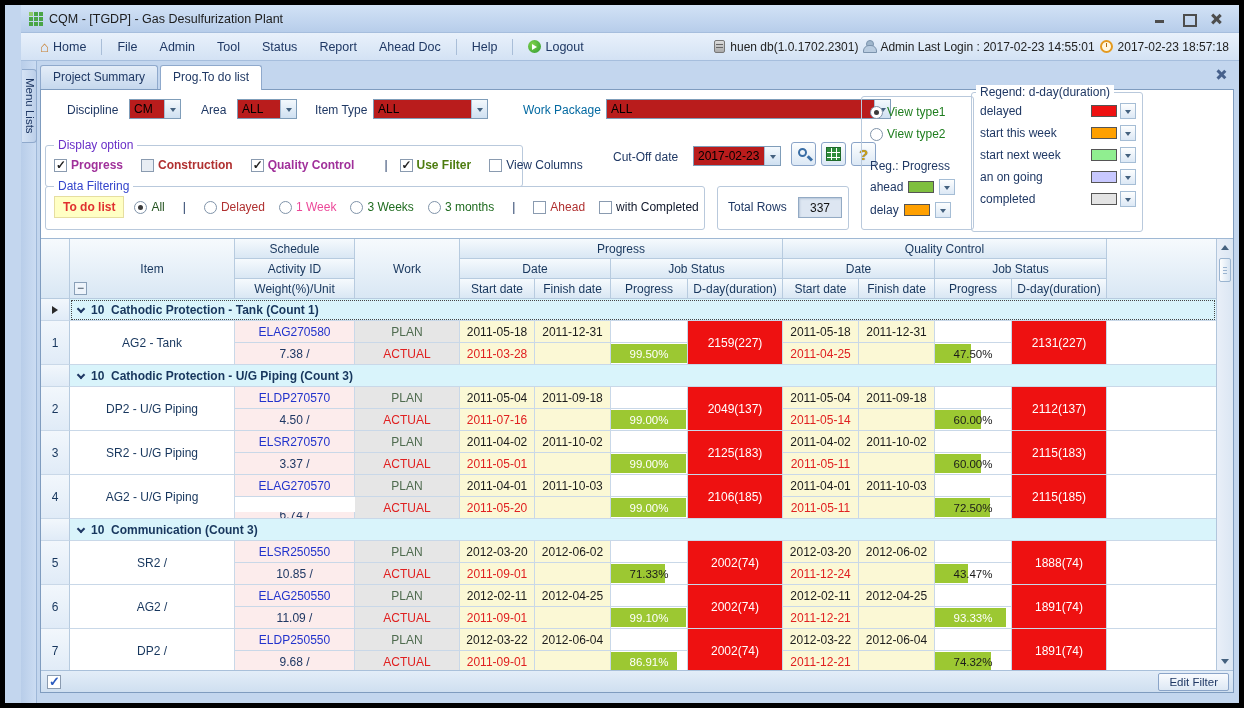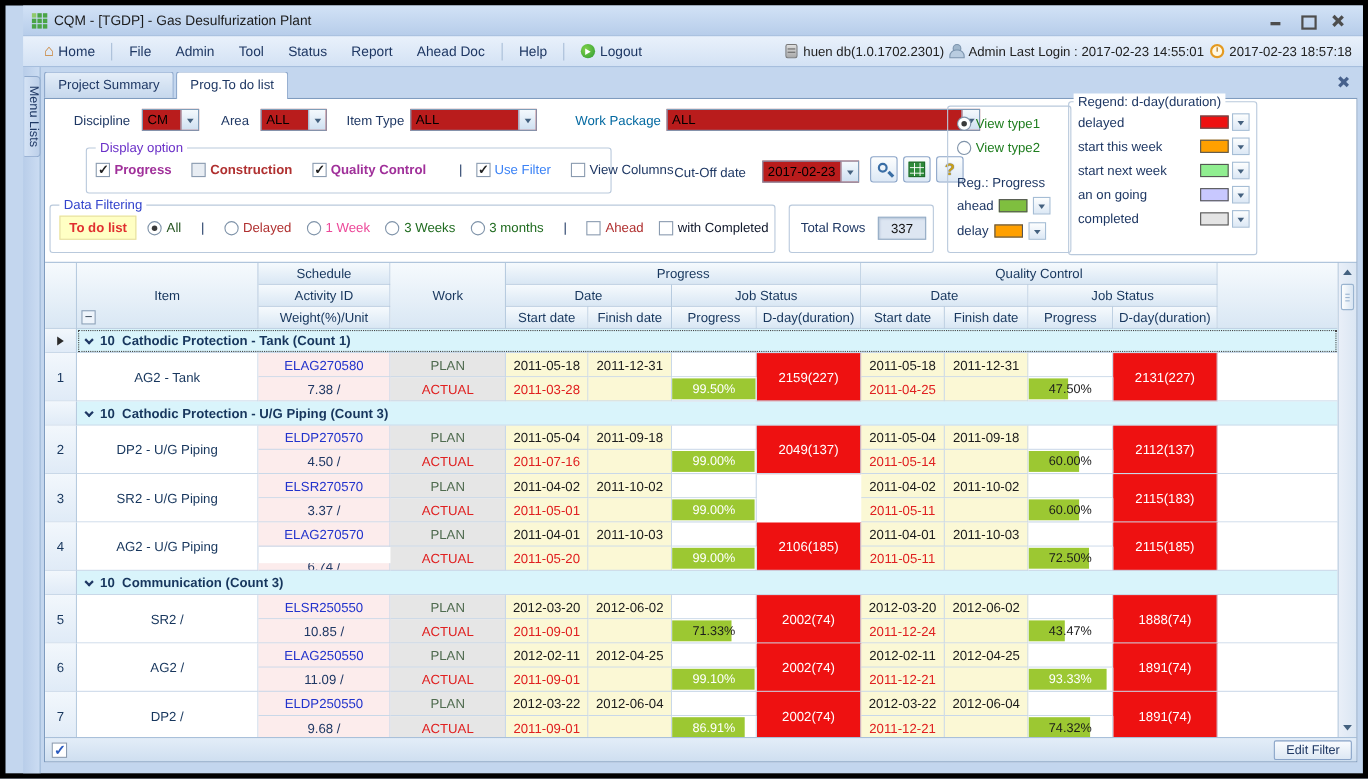--- a/index.html
+++ b/index.html
@@ -259,39 +259,39 @@
               </span>
           </div>
           <span class="flabel" style="left:482px;top:13px;color:#0369a1;">Work Package</span>
           <div class="combo" style="left:565px;top:9px;width:285px;">
             <span class="val">ALL</span>
             <span class="dd">
                 <span class="tri-down"></span>
               </span>
           </div>
 
-          <div class="gbox" style="left:4px;top:44px;width:478px;height:42px;margin-left:33px;">
+          <div class="gbox" style="left:4px;top:55px;width:478px;height:42px;">
             <span class="gbox-title" style="color:#6a30c8;">Display option</span>
             <div class="row-flex" id="display-opts" style="position:absolute;left:8px;top:12px;right:4px;">
                 <label class="opt" style="margin-right: 18px;">
                   <span class="cb checked"></span>
                   <span style="color: rgb(160, 48, 154); font-weight: bold;">Progress</span>
                 </label>
                 <label class="opt" style="margin-right: 18px;">
                   <span class="cb dim"></span>
                   <span style="color: rgb(176, 48, 48); font-weight: bold;">Construction</span>
                 </label>
                 <label class="opt" style="margin-right: 18px;">
                   <span class="cb checked"></span>
                   <span style="color: rgb(160, 48, 154); font-weight: bold;">Quality Control</span>
                 </label>
                 <span class="vsep" style="margin: 0px 8px;">|</span>
                 <label class="opt" style="margin-right: 18px;">
                   <span class="cb checked"></span>
-                  <span style="color: #3b82f6; font-weight: normal;">Use Filter</span>
+                  <span style="color: #4d7c0f; font-weight: bold;">Use Filter</span>
                 </label>
                 <label class="opt" style="margin-right: 18px;">
                   <span class="cb"></span>
                   <span style="color: rgb(31, 56, 100); font-weight: normal;">View Columns</span>
                 </label>
               </div>
           </div>
 
           <span class="flabel" style="left:572px;top:60px;">Cut-Off date</span>
           <div class="combo" style="left:652px;top:56px;width:88px;">
@@ -538,20 +538,21 @@
                   <div class="cell c-work c-actual" style="grid-area: 2 / 4;">ACTUAL</div>
                   <div class="cell c-date" style="grid-area: 1 / 5;">2011-04-02</div>
                   <div class="cell c-date c-date-act" style="grid-area: 2 / 5;">2011-05-01</div>
                   <div class="cell c-date" style="grid-area: 1 / 6;">2011-10-02</div>
                   <div class="cell c-date c-date-act" style="grid-area: 2 / 6;"></div>
                   <div class="cell c-prog-empty" style="grid-area: 1 / 7;"></div>
                   <div class="cell pbar" style="grid-area: 2 / 7;">
                     <span class="pfill" style="width: 99%;"></span>
                     <span class="ptext light">99.00%</span>
                   </div>
+                  <div class="cell dday" style="grid-area: 1 / 8 / span 2;">2125(183)</div>
                   <div class="cell c-date" style="grid-area: 1 / 9;">2011-04-02</div>
                   <div class="cell c-date c-date-act" style="grid-area: 2 / 9;">2011-05-11</div>
                   <div class="cell c-date" style="grid-area: 1 / 10;">2011-10-02</div>
                   <div class="cell c-date c-date-act" style="grid-area: 2 / 10;"></div>
                   <div class="cell c-prog-empty" style="grid-area: 1 / 11;"></div>
                   <div class="cell pbar" style="grid-area: 2 / 11;">
                     <span class="pfill" style="width: 60%;"></span>
                     <span class="ptext">60.00%</span>
                   </div>
                   <div class="cell dday" style="grid-area: 1 / 12 / span 2;">2115(183)</div>

